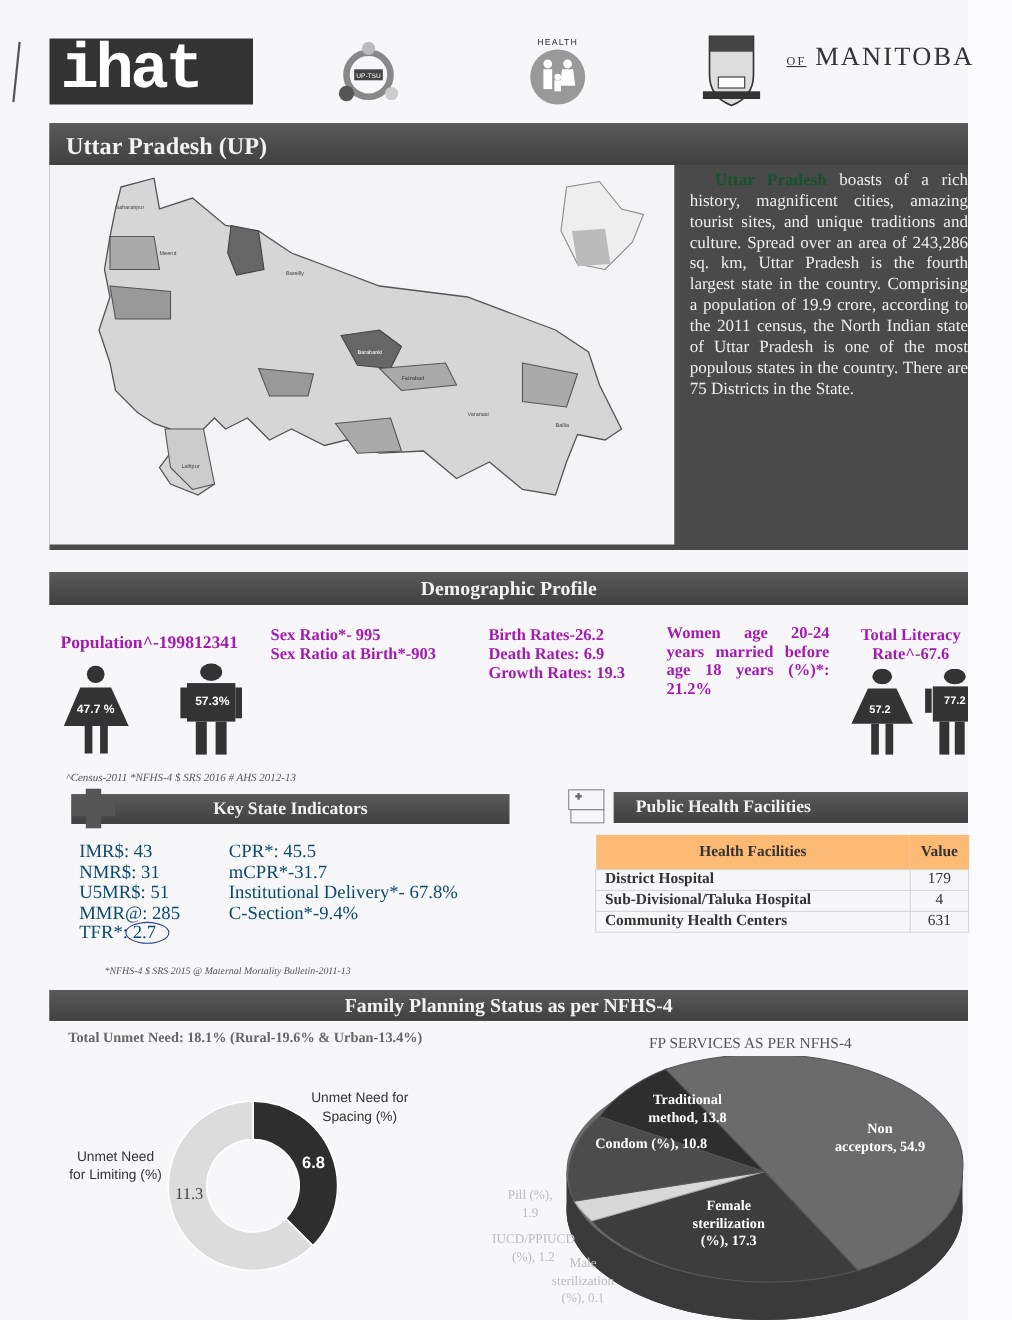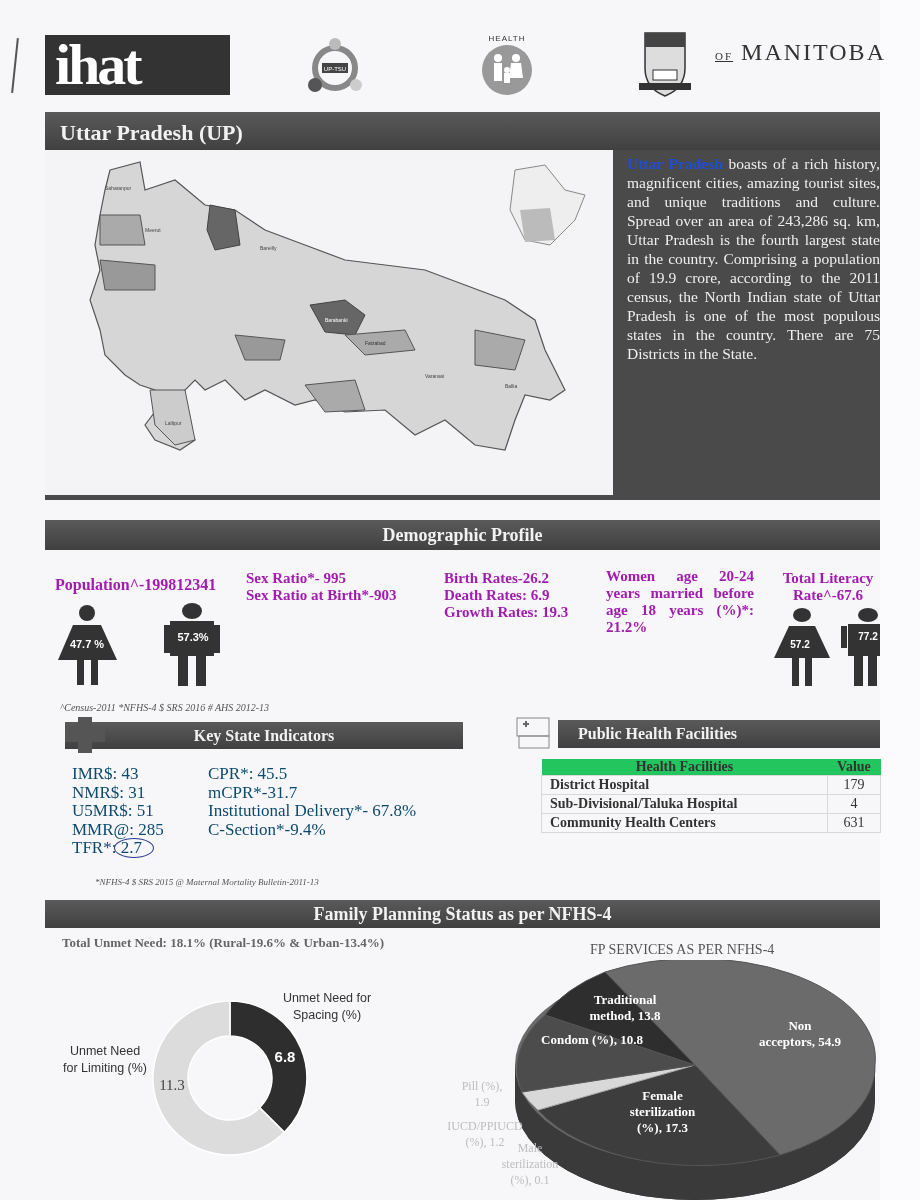--- a/index.html
+++ b/index.html
@@ -1,44 +1,44 @@
 <!DOCTYPE html>
 <html><head>
 <meta charset="utf-8">
 <style>
   html,body{margin:0;padding:0;}
   body{width:920px;height:1200px;background:#f7f6f8;position:relative;overflow:hidden;font-family:"Liberation Serif",serif;color:#2a2a2a;}
   .abs{position:absolute;}
   .band{background:#4a4a4a;background-image:linear-gradient(180deg,#5a5a5a,#404040);color:#f2f2f2;font-weight:bold;}
   .bar-right-edge{position:absolute;right:0;top:0;width:40px;height:1200px;background:#fbfbfd;}
   
-  .ihat{left:45px;top:35px;width:185px;height:60px;background:#333;color:#fff;font-family:Liberation Serif, serif;font-weight:bold;font-size:58px;line-height:60px;letter-spacing:-3px;padding-left:10px;box-sizing:border-box;}
+  .ihat{left:45px;top:35px;width:185px;height:60px;background:#333;color:#fff;font-family:Liberation Mono, monospace;font-weight:bold;font-size:58px;line-height:60px;letter-spacing:-3px;padding-left:10px;box-sizing:border-box;}
   .uptsu{left:305px;top:35px;width:60px;height:60px;}
   .nhm{left:460px;top:28px;width:95px;height:75px;}
   .crest{left:635px;top:28px;width:60px;height:70px;}
   .um{left:715px;top:38px;color:#333;font-size:24px;letter-spacing:2px;line-height:28px;}
   .um .l2{font-size:24px;}
   
   .up-title{left:45px;top:112px;width:835px;height:38px;font-size:22px;line-height:42px;padding-left:15px;box-sizing:border-box;}
   .up-box{left:45px;top:150px;width:835px;height:350px;background:#4a4a4a;}
   .map-area{left:45px;top:150px;width:568px;height:345px;background:#f4f4f6;}
   .up-desc{left:627px;top:154px;width:253px;font-size:15.5px;line-height:19px;color:#efefef;text-align:justify;white-space:pre-line;overflow:hidden;}
-  .up-desc b{color:#1d4ed8;}
+  .up-desc b{color:#14532d;margin-left:23px;}
   
   .demo-band{left:45px;top:520px;width:835px;height:30px;font-size:18px;line-height:30px;text-align:center;}
   .stat{font-weight:bold;font-size:15px;line-height:17px;color:#a21caf;}
   .footnote{font-style:italic;font-size:10px;color:#555;}
   
   .khi-band{left:65px;top:722px;width:398px;height:27px;font-size:16px;line-height:27px;text-align:center;}
   .plus{left:65px;top:715px;width:40px;height:40px;}
   .khi-col{font-size:17px;line-height:18.5px;color:#0c4a6e;}
   
   .phf-band{left:558px;top:720px;width:322px;height:28px;font-size:16px;line-height:28px;padding-left:20px;box-sizing:border-box;}
   table.phf{position:absolute;left:541px;top:759px;width:340px;border-collapse:collapse;font-size:14px;}
-  table.phf th{background:#22c55e;font-weight:bold;height:16px;padding:0;color:#333;}
+  table.phf th{background:#fdba74;font-weight:bold;height:31px;padding:0;color:#333;}
   table.phf td{border:1px solid #d8d8d8;height:18px;padding:0 8px;font-weight:bold;color:#333;}
   table.phf td.v{text-align:center;font-weight:normal;}
   
   .fp-band{left:45px;top:900px;width:835px;height:28px;font-size:18px;line-height:28px;text-align:center;}
   .unmet-total{left:62px;top:935px;font-size:13px;font-weight:bold;color:#666;}
   .donut-lbl{font-family:"Liberation Sans",sans-serif;font-size:12.5px;color:#333;text-align:center;line-height:17px;}
   .pie-title{left:590px;top:942px;font-size:14px;color:#555;}
   .pie-lbl{font-family:"Liberation Serif",serif;font-weight:bold;font-size:13px;color:#fff;text-align:center;line-height:16px;}
   .pie-faint{font-size:12px;color:#bdbdbd;text-align:center;line-height:16px;}
 </style>

